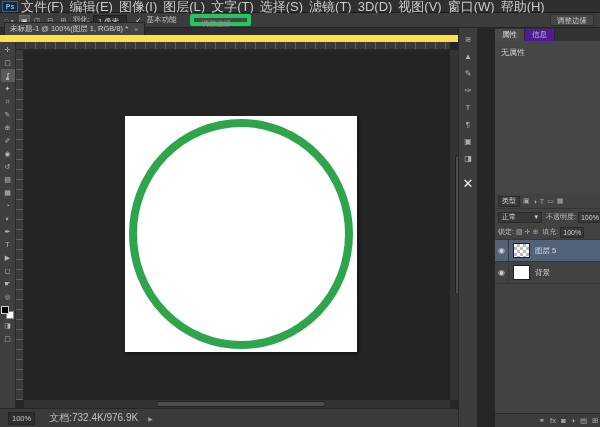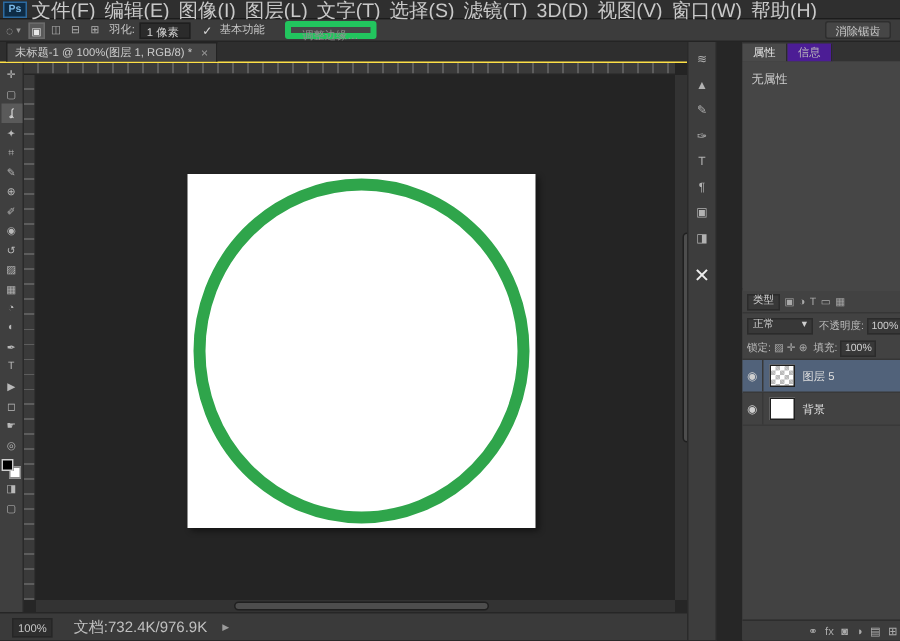--- a/index.html
+++ b/index.html
@@ -26,21 +26,21 @@
   #feather-box { background:#2b2b2b; border:1px solid #1f1f1f; color:#d5d5d5; font-size:7.5px;
     padding:0 4px; height:11px; line-height:11px; min-width:34px; }
   #antialias-check { color:#d8d8d8; font-size:8px; margin:0 2px 0 8px; }
   #refine-btn { background:#464646; border:4px solid #22c55e; border-radius:2px; color:#8f8f8f;
     font-size:7.5px; padding:0 8px; height:12px; line-height:11px; margin-left:10px;text-align:center; }
   #workspace-btn { margin-left:auto; margin-right:6px; color:#cccccc; font-size:7.5px;
     background:#464646; border:1px solid #2e2e2e; border-radius:2px; padding:0 6px; height:12px; line-height:11px; }
 
   
   #tabbar { position:absolute; left:0; top:28px; width:458px; height:14px; background:#2e2e2e;
-    border-bottom:1px solid #fde047; display:flex; align-items:flex-end; }
+    border-bottom:7px solid #fde047; display:flex; align-items:flex-end; }
   #doc-tab { background:#454545; border:1px solid #232323; border-bottom:none; height:13px;
     display:flex; align-items:center; padding:0 5px; margin-left:4px; }
   #doc-tab-title { color:#cccccc; font-size:7.5px; white-space:nowrap; }
   #doc-tab-close { color:#9d9d9d; font-size:8px; margin-left:6px; }
 
   
   #toolbar { position:absolute; left:0; top:42px; width:16px; height:366px; background:#3f3f3f;
     border-right:1px solid #2a2a2a; display:flex; flex-direction:column; align-items:center; padding-top:1px; }
   .tool { width:14px; height:13px; display:flex; align-items:center; justify-content:center;
     color:#b9b9b9; font-size:7px; }
@@ -152,21 +152,21 @@
     </div>
     <span class="mode-btn active">▣</span>
     <span class="mode-btn">◫</span>
     <span class="mode-btn">⊟</span>
     <span class="mode-btn">⊞</span>
     <span class="opt-label">羽化:</span>
     <div id="feather-box">1 像素</div>
     <span id="antialias-check">✓</span>
     <span class="opt-label">基本功能</span>
     <div id="refine-btn">调整边缘…</div>
-    <div id="workspace-btn">消除锯齿</div>
+    <div id="workspace-btn">调整边缘</div>
   </div>
 
   <div id="tabbar">
     <div id="doc-tab">
       <span id="doc-tab-title">未标题-1 @ 100%(图层 1, RGB/8) *</span>
       <span id="doc-tab-close">×</span>
     </div>
   </div>
 
   <div id="toolbar">

